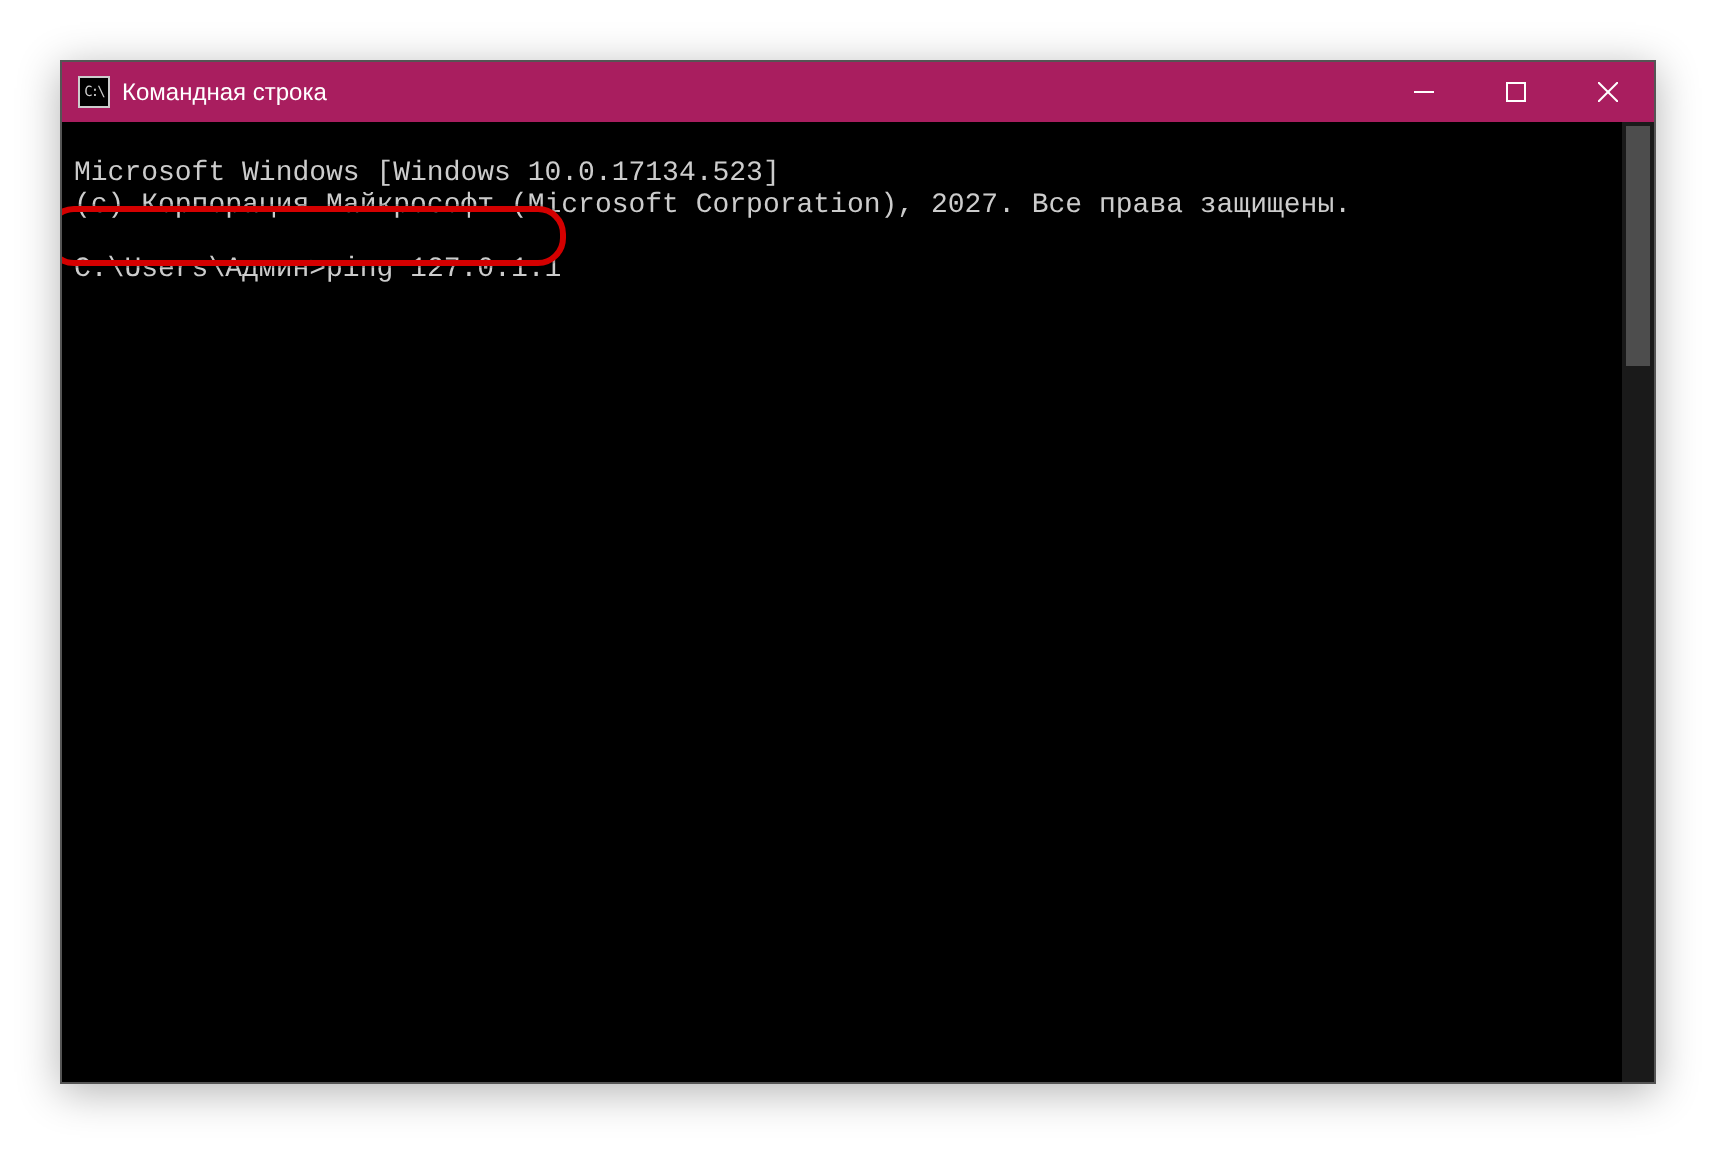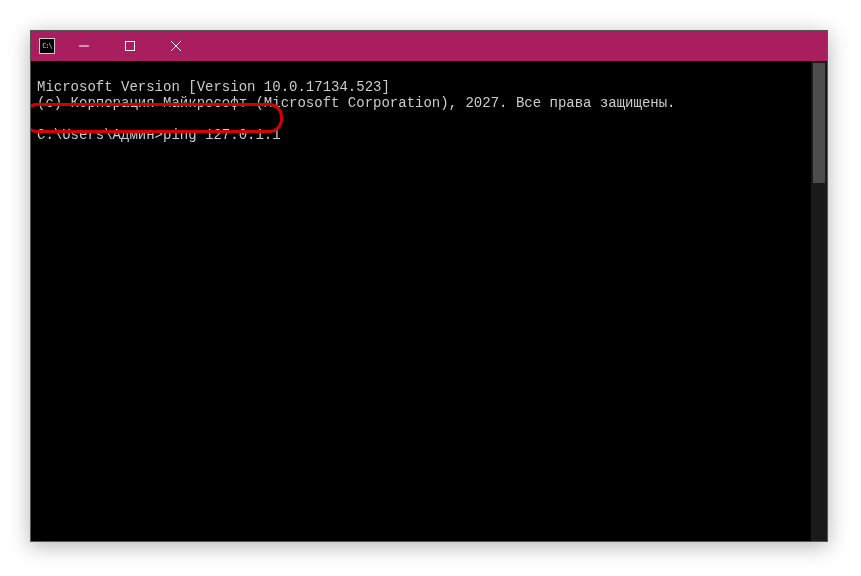--- a/index.html
+++ b/index.html
@@ -104,20 +104,21 @@
     background: #4d4d4d;
   }
 </style>
 </head>
 <body>
 
 <div class="window">
 
   <div class="titlebar">
     <div class="titlebar-icon">C:\</div>
+    <div class="titlebar-title">Командная строка</div>
     <div class="window-controls">
       <div class="win-btn">
         <svg viewBox="0 0 10 10">
             <line x1="0" y1="5" x2="10" y2="5" stroke="#fff" stroke-width="1"></line>
           </svg>
       </div>
       <div class="win-btn">
         <svg viewBox="0 0 10 10">
             <rect x="0.5" y="0.5" width="9" height="9" fill="none" stroke="#fff" stroke-width="1"></rect>
           </svg>
@@ -126,21 +127,21 @@
         <svg viewBox="0 0 10 10">
             <line x1="0" y1="0" x2="10" y2="10" stroke="#fff" stroke-width="1"></line>
             <line x1="10" y1="0" x2="0" y2="10" stroke="#fff" stroke-width="1"></line>
           </svg>
       </div>
     </div>
   </div>
 
   <div class="terminal-body">
     <div class="terminal-content">
-<span class="line">Microsoft Version [Version 10.0.17134.523]</span>
+<span class="line">Microsoft Windows [Windows 10.0.17134.523]</span>
 <span class="line">(c) Корпорация Майкрософт (Microsoft Corporation), 2027. Все права защищены.</span>
 <span class="line"></span>
 <span class="line"><span>C:\Users\Админ&gt;</span><span>ping 127.0.1.1</span></span>
     </div>
 
     <div class="scrollbar">
       <div class="scrollbar-thumb"></div>
     </div>
 
     <div class="highlight-ring" style="left:-8px; top:42px; width:260px; height:30px;"></div>

